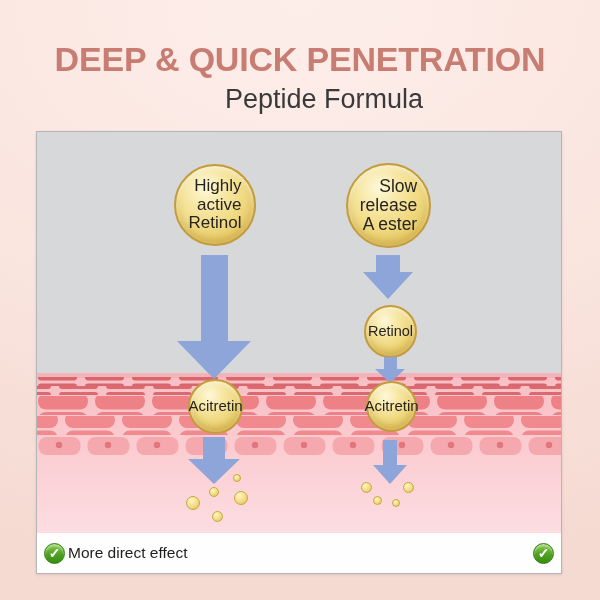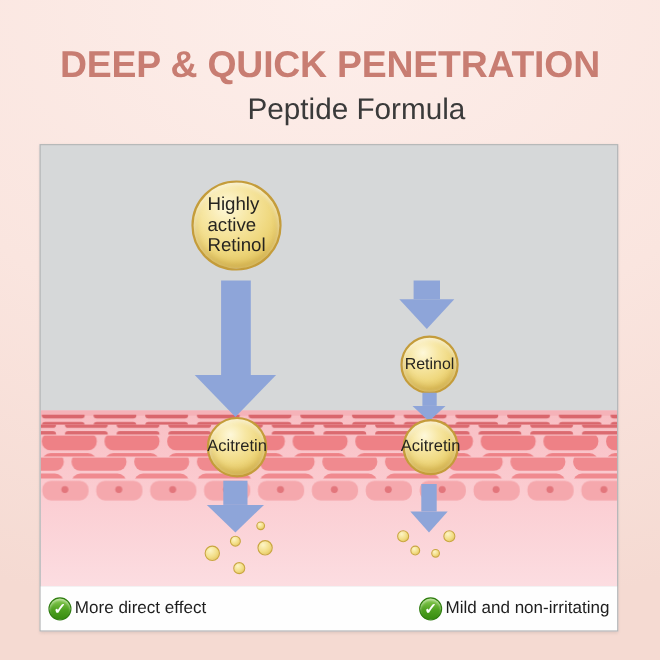--- a/index.html
+++ b/index.html
@@ -42,21 +42,21 @@
     box-shadow:inset 0 2px 2px rgba(255,255,255,.45);
   }
   .check-icon::before{content:"\2713";font-size:14px;font-weight:bold;line-height:1;}
   .benefit-label{font-size:15.5px;color:#1e1e1e;white-space:nowrap;}
   
   .capsule{
     position:absolute;border-radius:50%;
     background:radial-gradient(circle at 38% 28%, #fef8da 0%, #f7e7a4 28%, #efd87f 55%, #e5c762 78%, #d9b64e 100%);
     border:2px solid var(--gold-rim);
     box-shadow:inset 0 2px 5px rgba(255,255,255,.65), inset 0 -4px 7px rgba(170,130,35,.40);
-    display:flex;align-items:center;justify-content:center;text-align:left;
+    display:flex;align-items:center;justify-content:center;text-align:right;
     color:#262420;white-space:pre-line;line-height:1.08;
   }
   #cap-highly{left:174px;top:164px;width:82px;height:82px;font-size:17px;}
   #cap-slow{left:346px;top:163px;width:85px;height:85px;font-size:17.5px;}
   #cap-retinol{left:364px;top:305px;width:53px;height:53px;font-size:14.5px;}
   #cap-acitretin-l{left:188px;top:379px;width:55px;height:55px;font-size:15px;white-space:nowrap;}
   #cap-acitretin-r{left:366px;top:381px;width:51px;height:51px;font-size:15px;white-space:nowrap;}
   
   .arrow{position:absolute;display:flex;flex-direction:column;align-items:center;}
   .arrow .stem{background:var(--arrow-blue);}
@@ -126,21 +126,20 @@
       <rect y="63" width="524" height="21" fill="url(#pCells)"></rect>
     </svg>
 
     <div class="benefit-bar">
       <div class="benefit">
         <span class="check-icon"></span>
         <span class="benefit-label">More direct effect</span>
       </div>
       <div class="benefit">
         <span class="check-icon"></span>
-        <span class="benefit-label">Mild and non-irritating</span>
       </div>
     </div>
   </div>
 
   <div class="capsule" id="cap-highly">Highly
 active
 Retinol</div>
   <div class="arrow" id="arrow-l-long">
     <div class="stem"></div>
     <div class="head"></div>
@@ -149,20 +148,23 @@
   <div class="arrow" id="arrow-l-deep">
     <div class="stem"></div>
     <div class="head"></div>
   </div>
   <div class="drop" style="left:233px;top:474px;width:8px;height:8px;"></div>
   <div class="drop" style="left:209px;top:487px;width:10px;height:10px;"></div>
   <div class="drop" style="left:234px;top:491px;width:14px;height:14px;"></div>
   <div class="drop" style="left:186px;top:496px;width:14px;height:14px;"></div>
   <div class="drop" style="left:212px;top:511px;width:11px;height:11px;"></div>
 
+  <div class="capsule" id="cap-slow">Slow
+release
+A ester</div>
   <div class="arrow" id="arrow-r-short">
     <div class="stem"></div>
     <div class="head"></div>
   </div>
   <div class="capsule" id="cap-retinol">Retinol</div>
   <div class="arrow" id="arrow-r-small">
     <div class="stem"></div>
     <div class="head"></div>
   </div>
   <div class="capsule" id="cap-acitretin-r">Acitretin</div>

